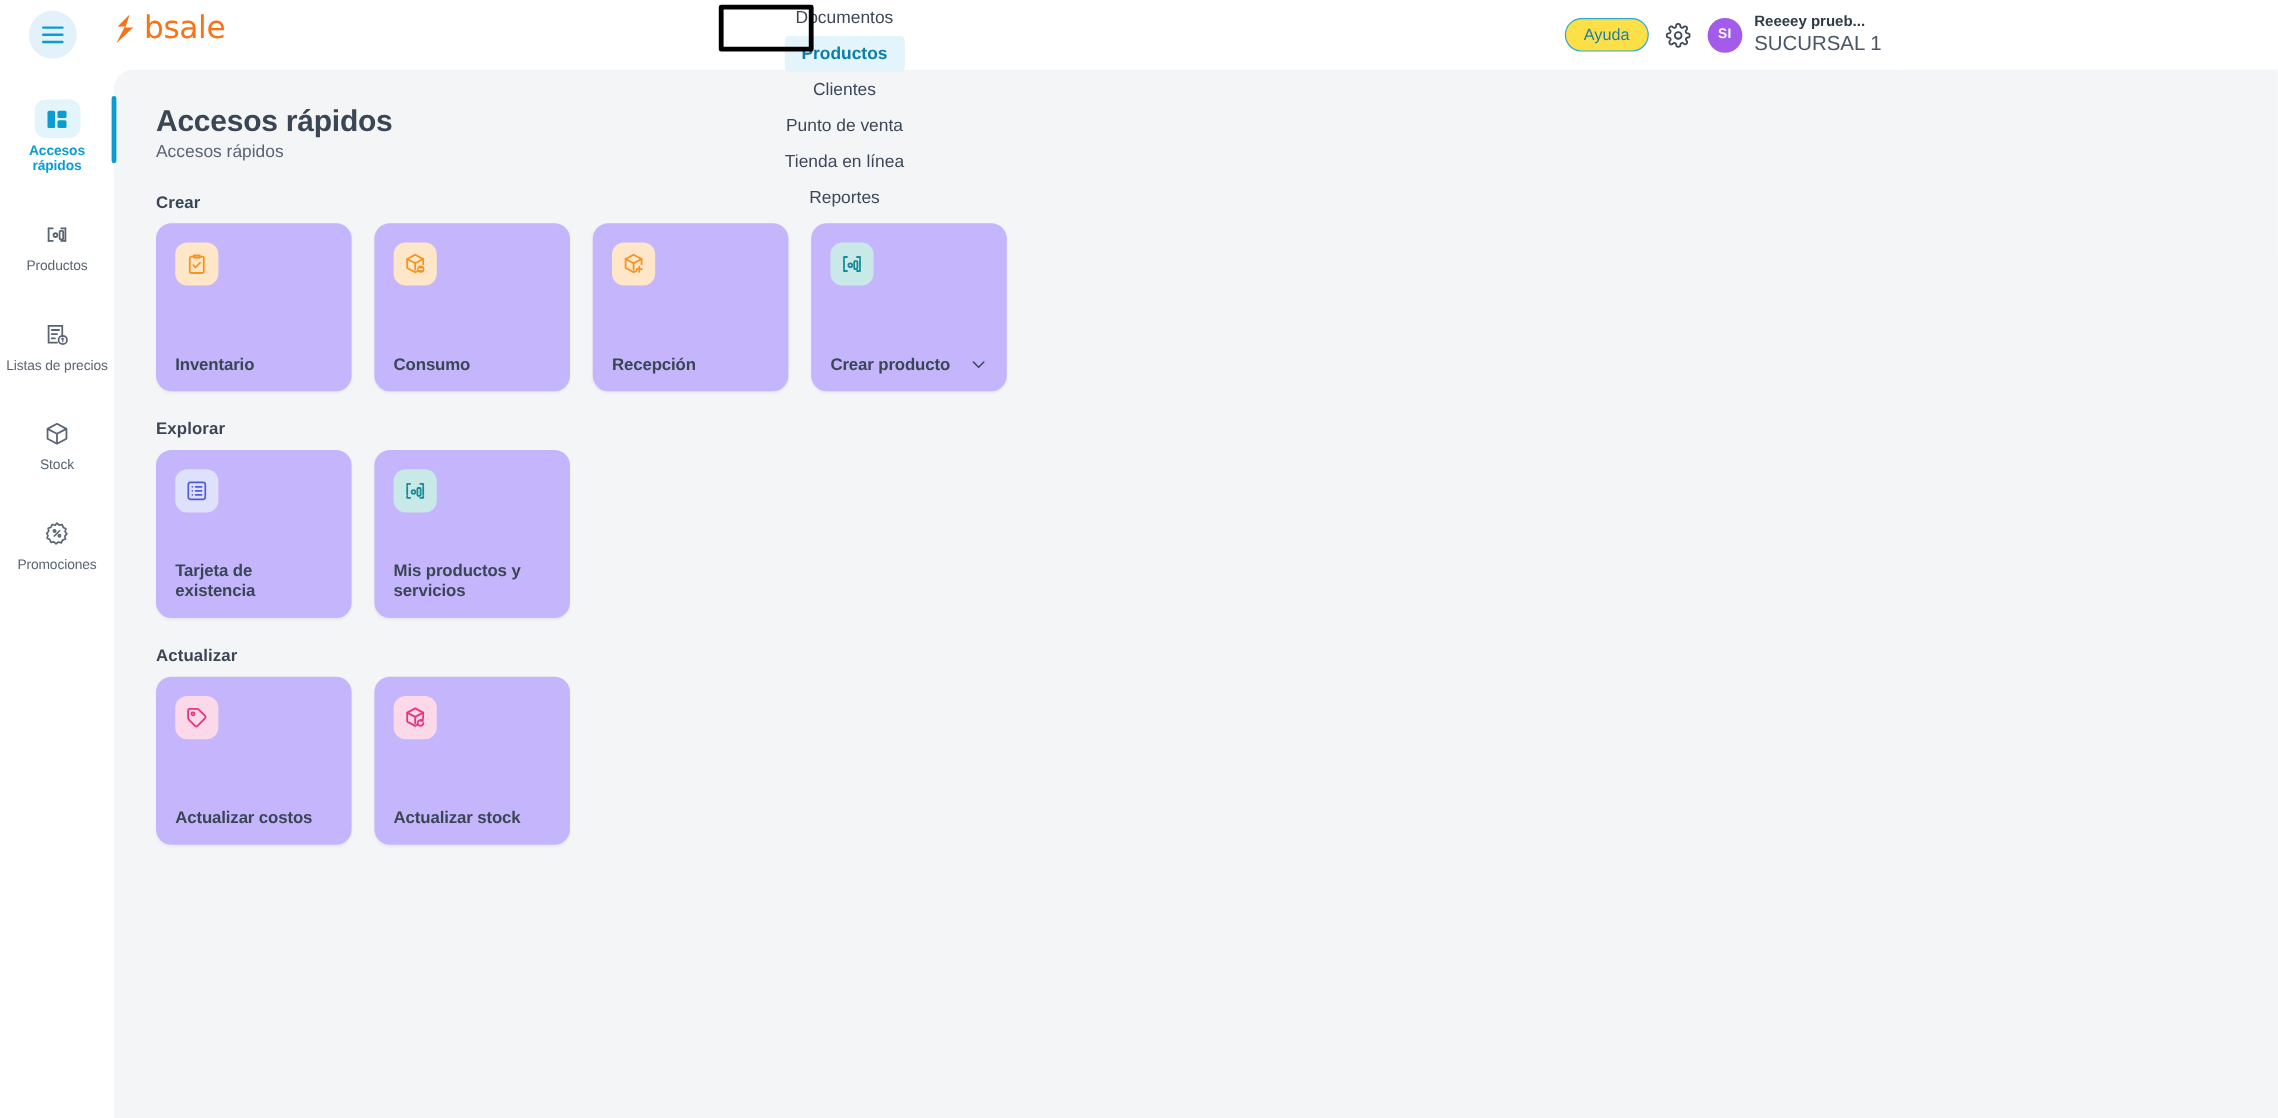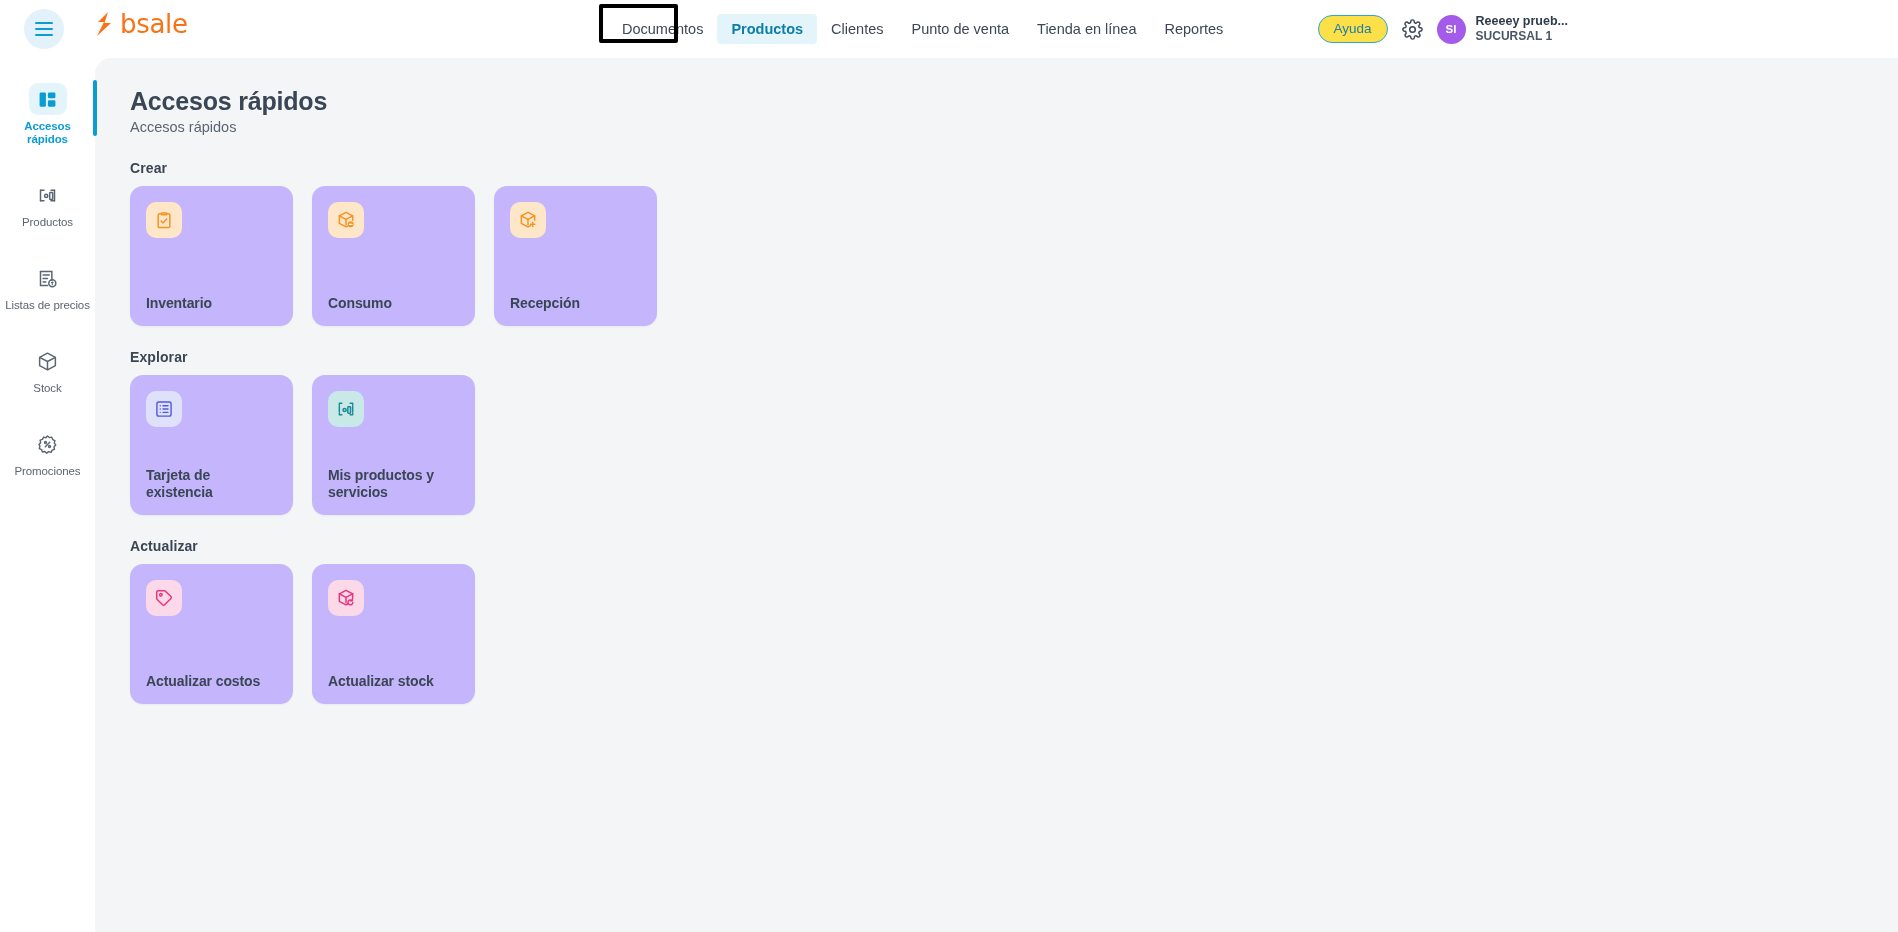--- a/index.html
+++ b/index.html
@@ -34,22 +34,22 @@
 
   .brand { position: absolute; left: 95px; top: 12px; display: flex; align-items: center; gap: 6px; }
   .brand-mark { width: 19px; height: 24px; }
   .brand-word {
     font-size: 26px; font-weight: 400; color: #f97316;
     letter-spacing: -0.3px; line-height: 24px;
     font-family: "DejaVu Sans", sans-serif;
   }
 
   .mainnav {
-    position: absolute; left: 608px; top: 0; height: 58px;
-    display: flex; align-items: center; gap: 0px;
+    position: absolute; left: 640px; top: 0; height: 58px;
+    display: flex; align-items: center; gap: 0px; flex-direction: column;
   }
   .navitem {
     font-size: 14.5px; color: #3c4858;
     padding: 6px 14px; cursor: pointer; white-space: nowrap;
     line-height: 18px; border-radius: 4px;
   }
   .navitem.active {
     background: #e3f4fb; color: #0d7ea8; font-weight: 700;
   }
   
@@ -69,21 +69,21 @@
   .gear-wrap { cursor: pointer; display: flex; align-items: center; }
   .user-block { display: flex; align-items: center; gap: 10px; cursor: pointer; }
   .avatar {
     width: 29px; height: 29px; border-radius: 50%;
     background: #a35bea; color: #fff;
     display: flex; align-items: center; justify-content: center;
     font-size: 11.5px; font-weight: 700; letter-spacing: .2px;
   }
   .user-texts { display: flex; flex-direction: column; line-height: 1.25; }
   .user-name { font-size: 12.5px; font-weight: 700; color: #2f3b49; }
-  .user-sub { font-size: 12px; color: #4a5665; font-weight: bold; }
+  .user-sub { font-size: 17px; color: #4a5665; }
 
   
   .sidebar {
     position: absolute; left: 0; top: 58px;
     width: 95px; height: 874px;
     background: #ffffff;
     padding-top: 16px;
     z-index: 30;
   }
   .side-item {
@@ -322,20 +322,38 @@
             <path d="M4 7l8 4.3L20 7"></path>
               <path d="M12 11.3v6.4"></path>
             <path d="M17.6 14.6v5.2M15 17.2h5.2"></path>
           </svg>
         </span>
         <div class="card-foot">
           <span class="card-label">Recepción</span>
         </div>
       </div>
 
+      <div class="card wide" style="width:163px">
+        <span class="card-ico ico-teal">
+          <svg width="20" height="20" viewBox="0 0 24 24" fill="none" stroke="#1a8a96" stroke-width="1.8" stroke-linecap="round" stroke-linejoin="round">
+            <path d="M4 6.5V5h3M4 17.5V19h3M20 6.5V5h-3M20 17.5V19h-3"></path>
+            <path d="M4 8v8M20 8v8"></path>
+            <circle cx="10.3" cy="13.2" r="1.9"></circle>
+            <rect x="14.2" y="9.2" width="3.2" height="7.8" rx=".8"></rect>
+          </svg>
+        </span>
+        <div class="card-foot">
+          <span class="card-label">Crear producto</span>
+          <span class="chev">
+            <svg width="15" height="15" viewBox="0 0 24 24" fill="none" stroke="#3a4654" stroke-width="2" stroke-linecap="round" stroke-linejoin="round">
+              <path d="M5 9l7 7 7-7"></path>
+            </svg>
+          </span>
+        </div>
+      </div>
     </div>
   </section>
 
   <section class="section">
     <div class="section-title">Explorar</div>
     <div class="cards-row">
 
       <div class="card">
         <span class="card-ico ico-indigo">
           <svg width="20" height="20" viewBox="0 0 24 24" fill="none" stroke="#4f5ae0" stroke-width="1.7" stroke-linecap="round" stroke-linejoin="round">

